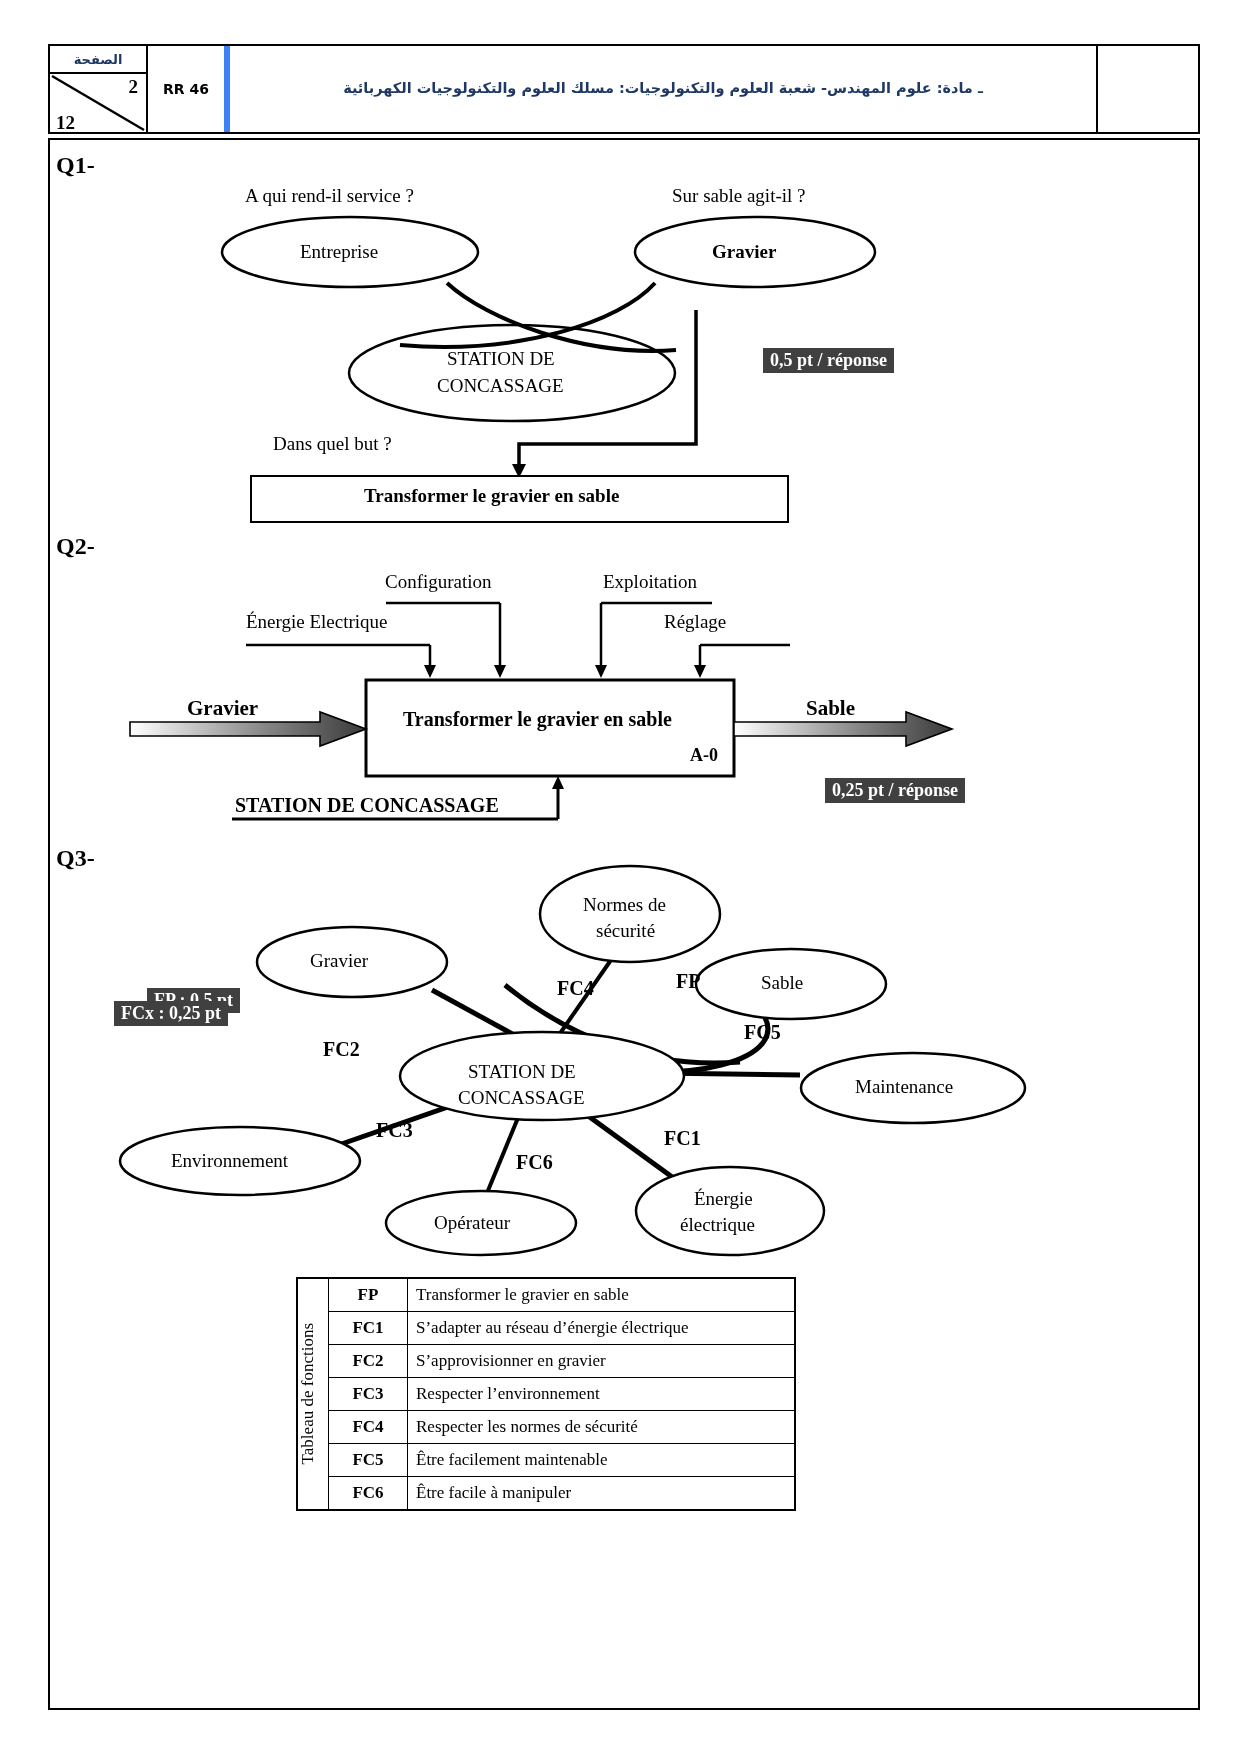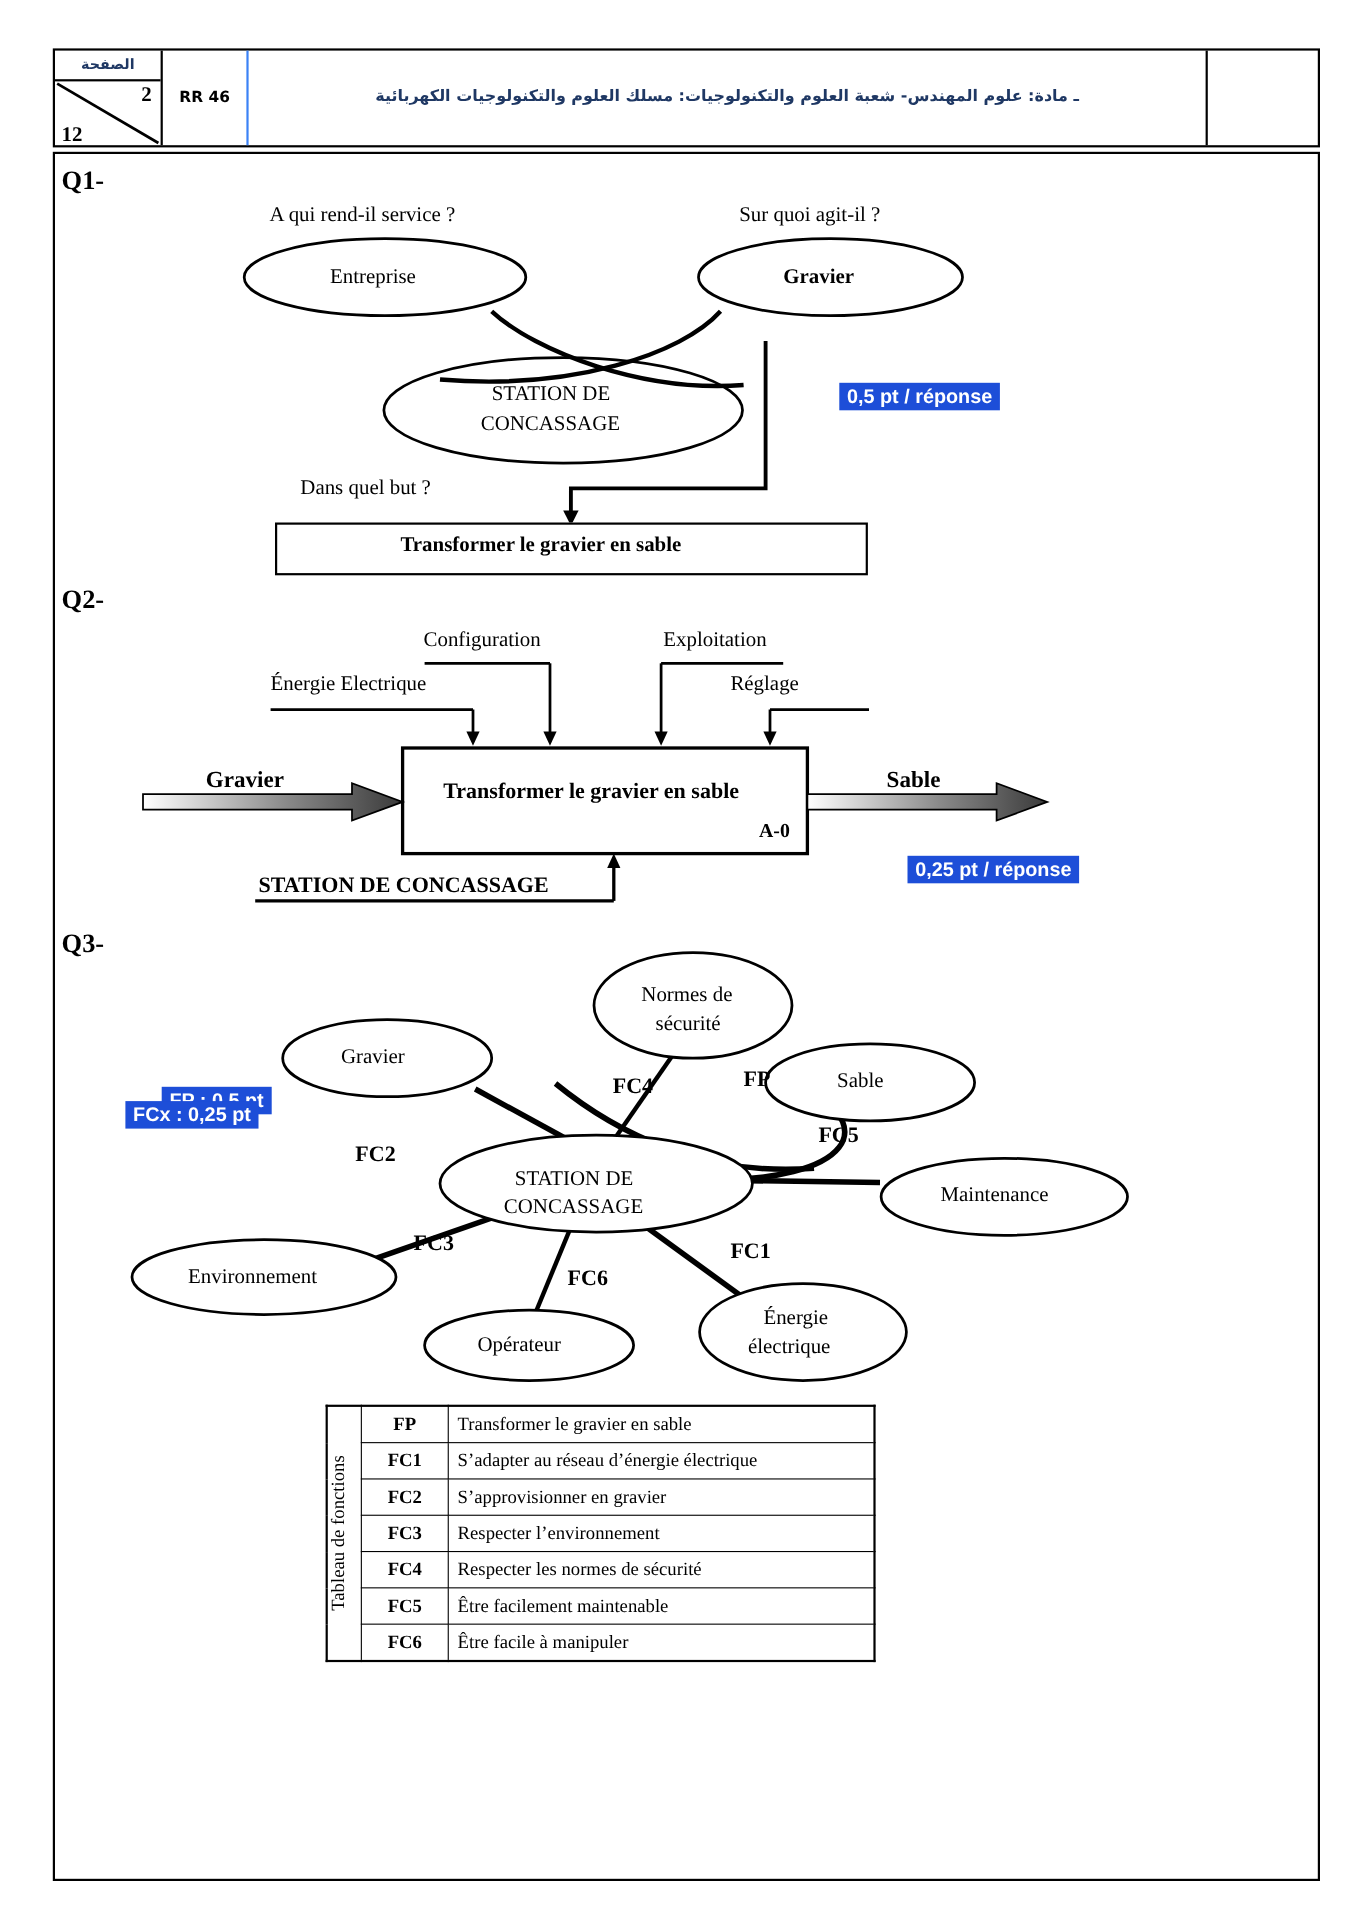--- a/index.html
+++ b/index.html
@@ -10,39 +10,39 @@
   .hdr{position:absolute;left:48px;top:44px;width:1148px;height:86px;
        border:2px solid #000;display:flex;}
   .hdr-page{width:96px;border-right:2px solid #000;display:flex;flex-direction:column;}
   .hdr-page-lbl{height:26px;border-bottom:2px solid #000;display:flex;align-items:center;
        justify-content:center;font-family:"DejaVu Sans",sans-serif;font-size:13px;
        font-weight:bold;color:#1F3864;direction:rtl;}
   .hdr-page-nums{flex:1;position:relative;}
   .hdr-page-nums .slash{position:absolute;left:0;top:0;width:100%;height:100%;}
   .hdr-page-nums .num-top{position:absolute;right:8px;top:2px;font-size:19px;font-weight:bold;}
   .hdr-page-nums .num-bot{position:absolute;left:6px;bottom:-2px;font-size:19px;font-weight:bold;}
-  .hdr-code{width:76px;border-right:2px solid #3b82f6;display:flex;align-items:center;
+  .hdr-code{width:76px;border-right:6px solid #3b82f6;display:flex;align-items:center;
        justify-content:center;font-family:"DejaVu Sans",sans-serif;font-size:14px;font-weight:bold;}
   .hdr-title{flex:1;border-right:2px solid #000;display:flex;flex-direction:column;
        align-items:center;justify-content:center;direction:rtl;color:#1F3864;
        font-family:"DejaVu Sans",sans-serif;font-weight:bold;padding:0 6px;}
   .hdr-title .l1{font-size:17px;line-height:1.5;}
   .hdr-title .l2{font-size:14.5px;line-height:1.5;}
   .hdr-right{width:100px;}
 
   
   .frame{position:absolute;left:48px;top:138px;width:1148px;height:1568px;border:2px solid #000;}
 
   .qlbl{position:absolute;font-weight:bold;font-size:24px;font-family:"Liberation Serif",serif;}
 
   .txt{position:absolute;font-size:19px;white-space:nowrap;}
   .txt.b{font-weight:bold;}
 
-  .badge{position:absolute;background:#1d4ed8;color:#fff;font-weight:bold;
-         font-size:18px;padding:2px 7px;white-space:nowrap;font-family:Liberation Sans, sans-serif;}
+  .badge{position:absolute;background:#404040;color:#fff;font-weight:bold;
+         font-size:18px;padding:2px 7px;white-space:nowrap;font-family:Liberation Serif, serif;}
 
   .boxline{position:absolute;border:2px solid #000;background:#fff;}
 
   svg.layer{position:absolute;left:0;top:0;overflow:visible;}
 
   
   .ftab{position:absolute;left:296px;top:1277px;border-collapse:collapse;
         border:2px solid #000;background:#fff;}
   .ftab td{border:1px solid #000;font-size:17px;padding:4px 8px;height:24px;}
   .ftab td.key{font-weight:bold;text-align:center;width:62px;}
@@ -86,21 +86,21 @@
     <ellipse cx="512" cy="373" rx="163" ry="48" fill="#fff" stroke="#000" stroke-width="2.5"></ellipse>
 
     <path d="M447,283 C487,320 585,357 676,350" fill="none" stroke="#000" stroke-width="4"></path>
     <path d="M655,283 C620,322 520,355 400,345" fill="none" stroke="#000" stroke-width="4"></path>
 
     <path d="M696,310 L696,444 L519,444 L519,470" fill="none" stroke="#000" stroke-width="3.5"></path>
     <path d="M519,478 l-7,-14 l14,0 z" fill="#000"></path>
   </svg>
 
   <div class="txt" style="left:245px;top:185px;">A qui rend-il service ?</div>
-  <div class="txt" style="left:672px;top:185px;">Sur quoi agit-il ?</div>
+  <div class="txt" style="left:672px;top:185px;">Sur sable agit-il ?</div>
   <div class="txt" style="left:300px;top:241px;">Entreprise</div>
   <div class="txt b" style="left:712px;top:241px;">Gravier</div>
   <div class="txt" style="left:447px;top:348px;">STATION DE</div>
   <div class="txt" style="left:437px;top:375px;">CONCASSAGE</div>
   <div class="txt" style="left:273px;top:433px;">Dans quel but ?</div>
 
   <div class="boxline" style="left:250px;top:475px;width:535px;height:44px;"></div>
   <div class="txt b" style="left:364px;top:485px;">Transformer le gravier en sable</div>
 
   <div class="badge" style="left:763px;top:348px;">0,5 pt / réponse</div>

